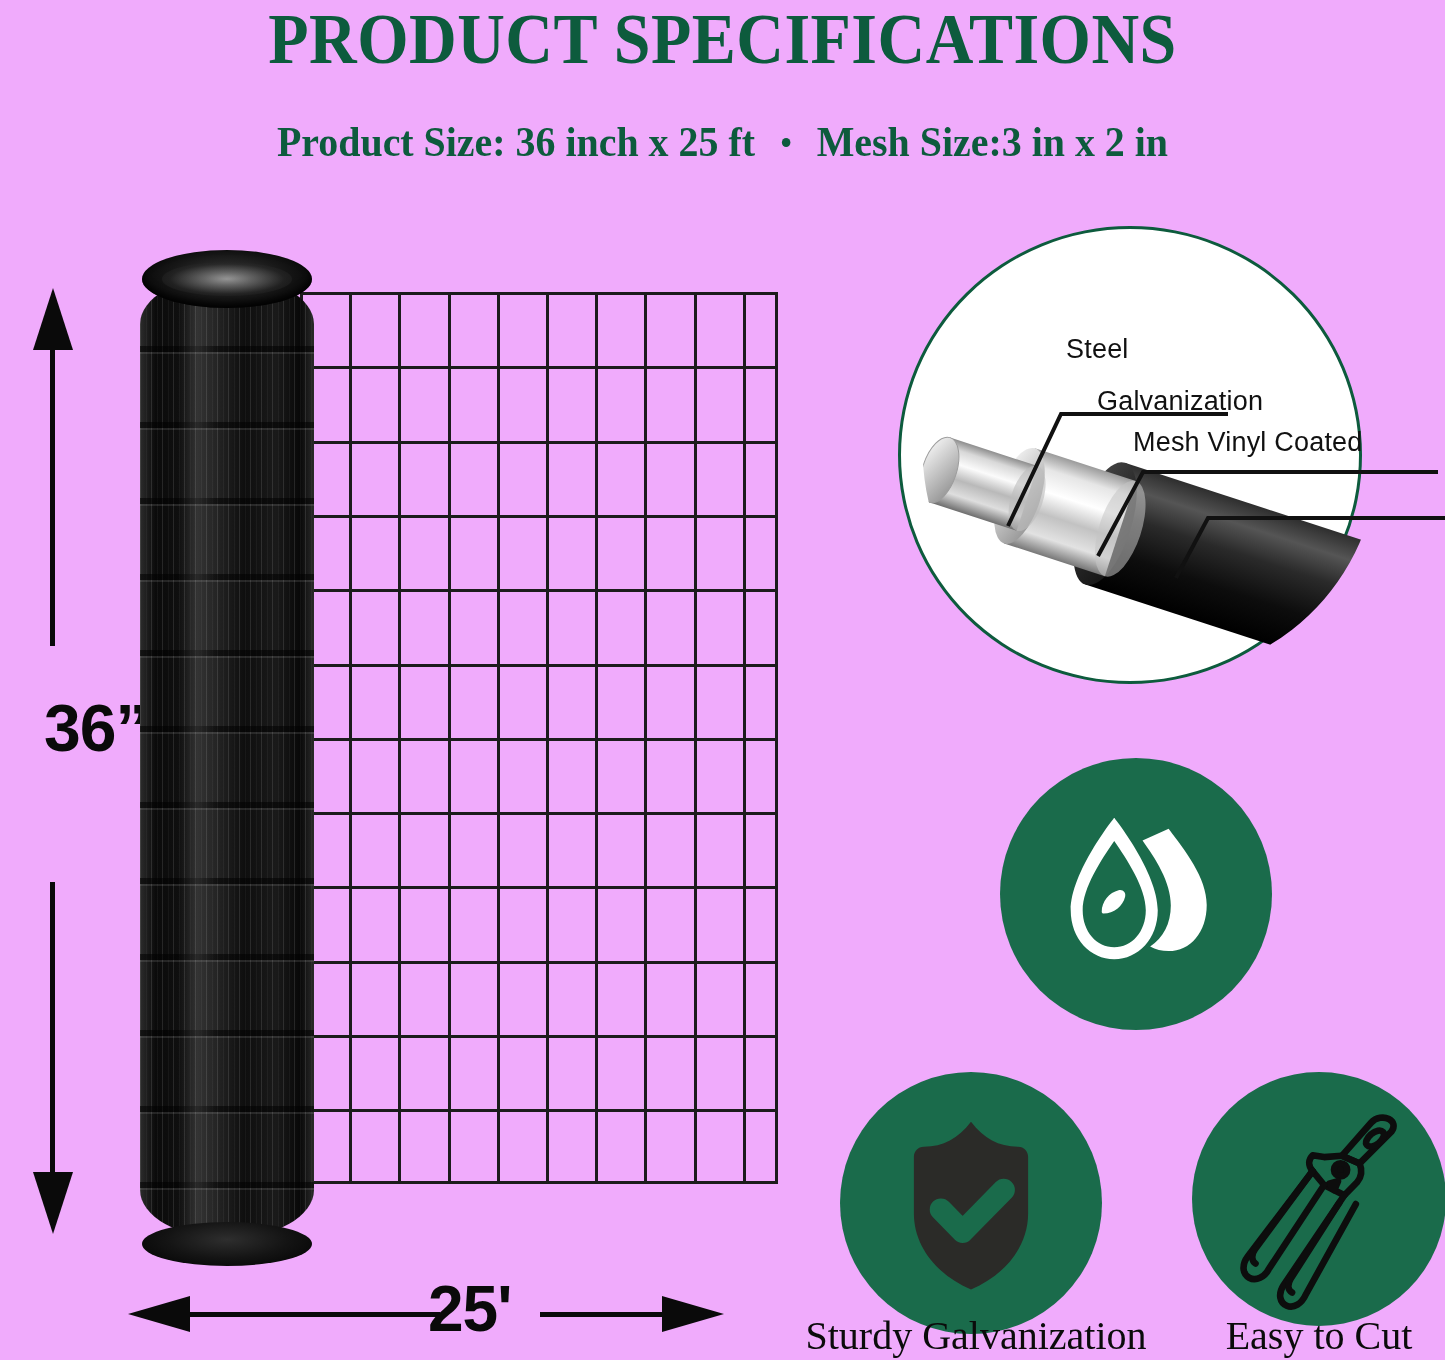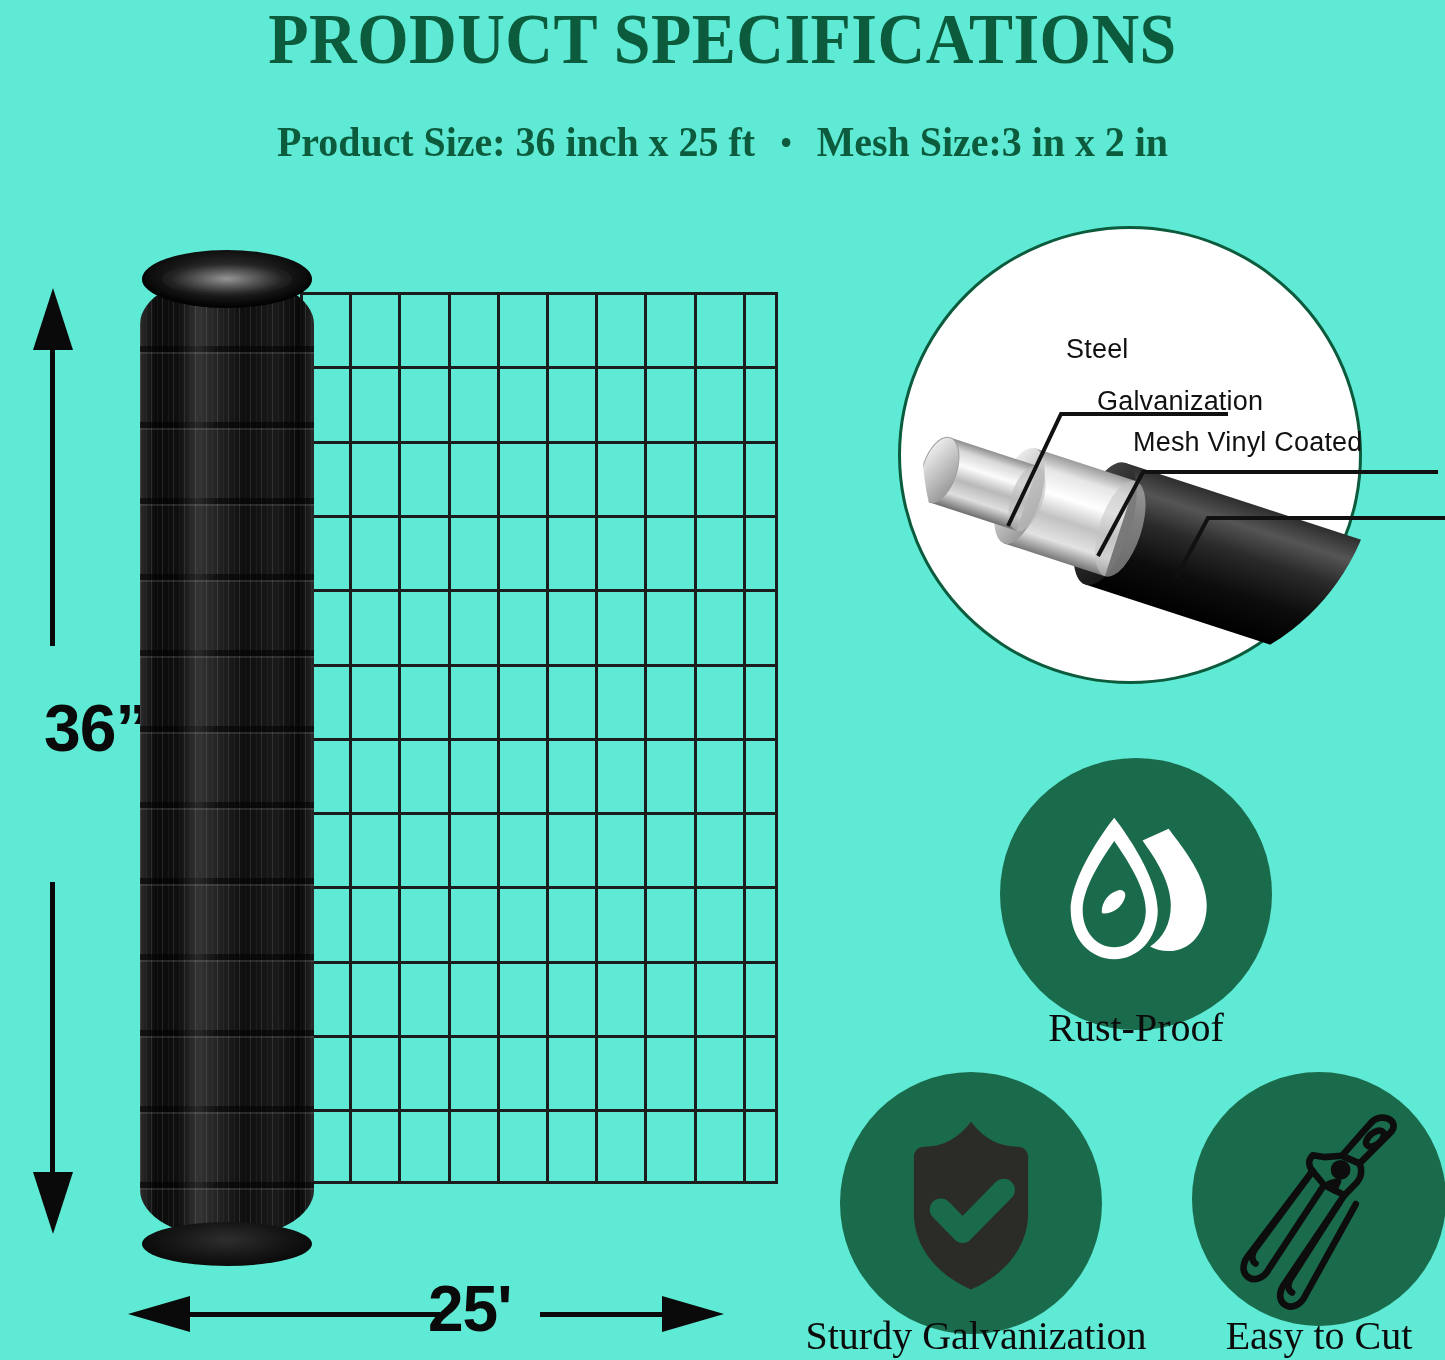--- a/index.html
+++ b/index.html
@@ -4,21 +4,21 @@
 <style>
   html, body {
     margin: 0;
     padding: 0;
     background: #ffffff;
   }
   #page {
     position: relative;
     width: 1445px;
     height: 1360px;
-    background: #5eead4;
+    background: #f0abfc;
     overflow: hidden;
     font-family: "Liberation Serif", "DejaVu Serif", serif;
   }
 
   
   .title {
     position: absolute;
     left: 0;
     top: 2px;
     width: 1445px;
@@ -439,21 +439,20 @@
   <div class="wire-label wl-vinyl">Mesh Vinyl Coated</div>
 
   <div class="badge badge-rust">
     <svg viewBox="0 0 100 100">
       <path d="M62 26 C 68 34 76 44 76 54 C 76 64 70 71 62 71 C 59.5 71 57.2 70.4 55.2 69.3 C 60 66.2 62.8 60.8 62.8 54.2 C 62.8 45.4 57 36.8 52.4 30.3 Z" fill="#ffffff"></path>
       <path d="M42 22 C 42 22 26 42 26 56 C 26 66.5 33.2 74 42 74 C 50.8 74 58 66.5 58 56 C 58 42 42 22 42 22 Z
                M42 30.5 C 46.6 37.2 53.6 47.6 53.6 56 C 53.6 63.9 48.5 69.6 42 69.6 C 35.5 69.6 30.4 63.9 30.4 56 C 30.4 47.6 37.4 37.2 42 30.5 Z" fill="#ffffff"></path>
       <path d="M37.4 56.5 C 37.4 52.8 40.2 49.4 43.6 48.6 C 45.2 48.2 46.4 49.4 46 51 C 45.2 54.4 41.8 57.2 38.1 57.2 C 37.7 57.2 37.4 56.9 37.4 56.5 Z" fill="#ffffff"></path>
     </svg>
   </div>
-  <div class="badge-label bl-rust">Rust-Proof</div>
 
   <div class="badge badge-sturdy">
     <svg viewBox="0 0 100 100">
       <path d="M50 19 C 45 25.5 39.5 28.5 32 28.5 C 29.8 28.5 28.2 30.2 28.2 32.4 L 28.2 54 C 28.2 66.5 37 77.5 50 83 C 63 77.5 71.8 66.5 71.8 54 L 71.8 32.4 C 71.8 30.2 70.2 28.5 68 28.5 C 60.5 28.5 55 25.5 50 19 Z" fill="#2b2b28"></path>
       <path d="M38.5 52.5 L 46.8 61 L 62.5 45" fill="none" stroke="#1a6b4b" stroke-width="8.5" stroke-linecap="round" stroke-linejoin="round"></path>
     </svg>
   </div>
   <div class="badge-label bl-sturdy">Sturdy Galvanization</div>
 
   <div class="badge badge-cut">

